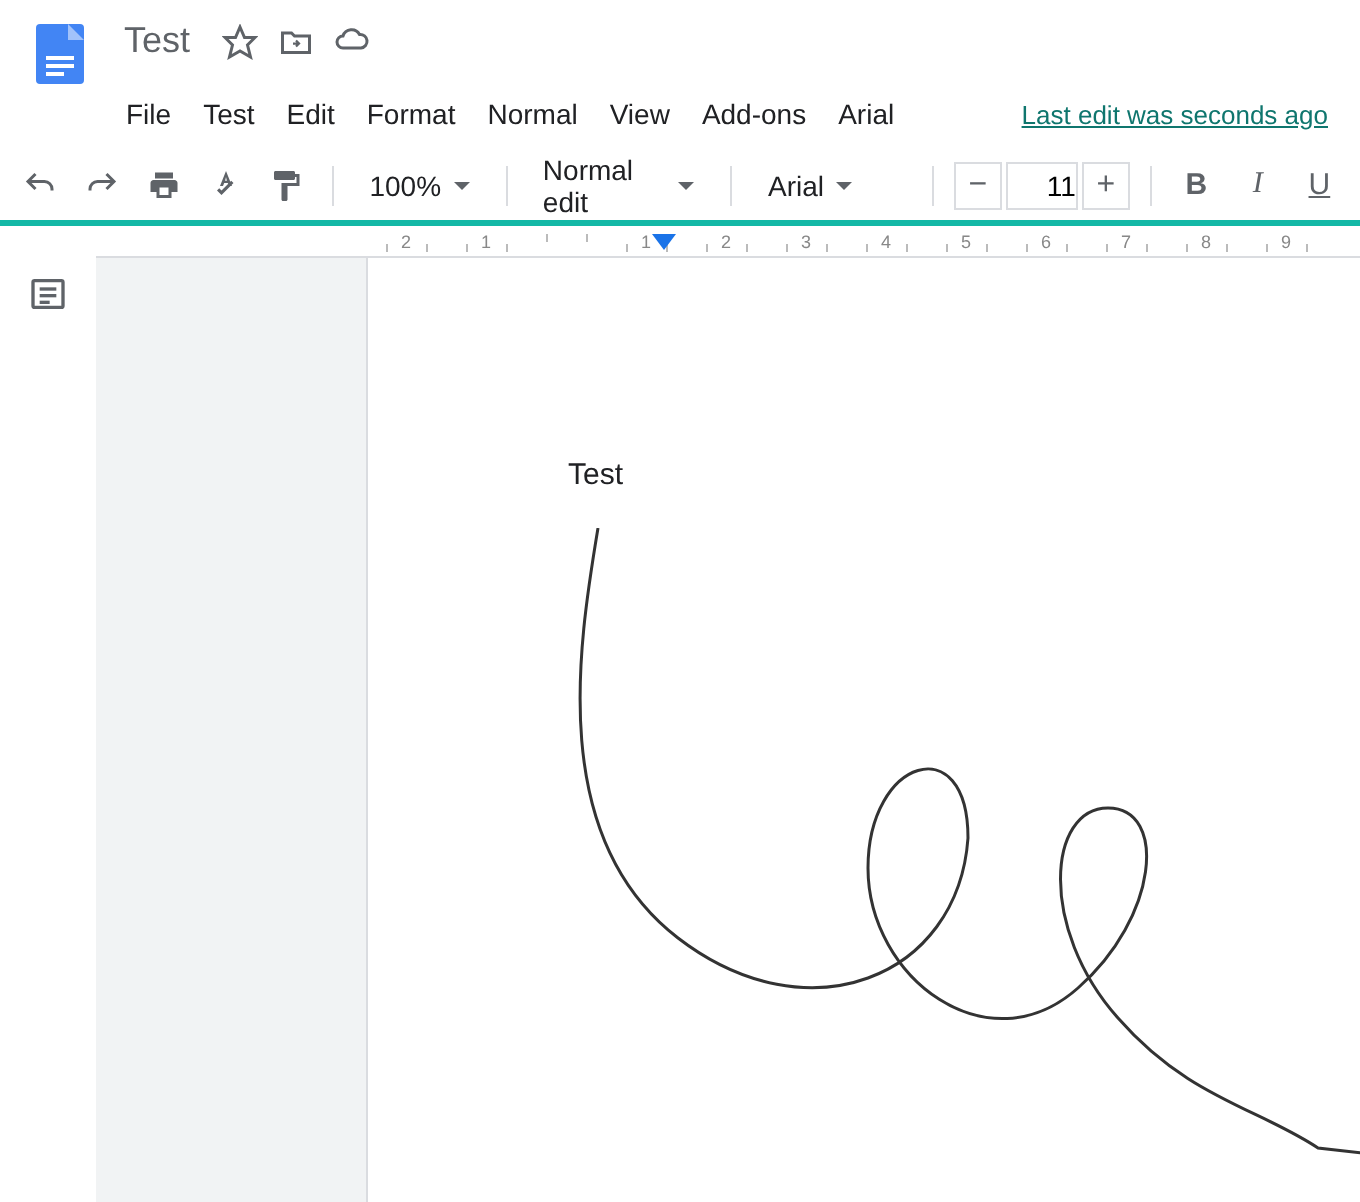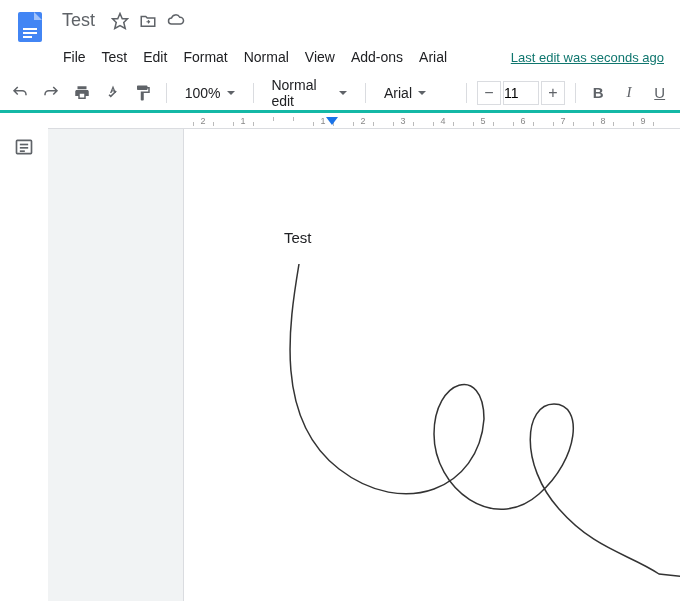--- a/index.html
+++ b/index.html
@@ -16,21 +16,21 @@
     .menu-item { padding: 4px 7px; font-size: 14px; color: #202124; cursor: pointer; border-radius: 3px; }
     .last-edit { margin-left: auto; color: #0f766e; text-decoration: underline; font-size: 13px; cursor: pointer; padding-right: 4px; text-align: center; }
     
     .toolbar { display: flex; align-items: center; height: 38px; border-bottom: 3px solid #14b8a6; padding: 0 8px; gap: 6px; margin-top: 6px; }
     .tb-btn { width: 28px; height: 28px; display: flex; align-items: center; justify-content: center; cursor: pointer; border-radius: 3px; color: #5f6368; }
     .tb-sep { width: 1px; height: 20px; background: #dadce0; margin: 0 4px; }
     .tb-dropdown { display: flex; align-items: center; padding: 0 8px; height: 28px; cursor: pointer; border-radius: 3px; font-size: 14px; color: #202124; gap: 6px; }
     .caret { width: 0; height: 0; border-left: 4px solid transparent; border-right: 4px solid transparent; border-top: 4px solid #5f6368; }
     .font-size-group { display: flex; align-items: center; gap: 2px; }
     .fs-btn { width: 24px; height: 24px; border: 1px solid #dadce0; display: flex; align-items: center; justify-content: center; cursor: pointer; font-size: 16px; color: #5f6368; }
-    .fs-input { width: 36px; height: 24px; border: 1px solid #dadce0; text-align: left; font-size: 14px; outline: none; }
+    .fs-input { width: 36px; height: 24px; border: 1px solid #dadce0; text-align: right; font-size: 14px; outline: none; }
     .bold { font-weight: bold; font-size: 15px; }
     .italic { font-style: italic; font-family: serif; font-size: 15px; }
     .underline { text-decoration: underline; font-size: 15px; }
     
     .workspace { display: flex; height: calc(601px - 108px); background: #f8f9fa; }
     .sidebar { width: 48px; display: flex; flex-direction: column; align-items: center; padding-top: 24px; background: #fff; }
     .outline-icon { width: 20px; height: 20px; color: #5f6368; cursor: pointer; }
     
     .doc-area { flex: 1; position: relative; background: #f1f3f4; }
     .ruler { height: 16px; background: #fff; border-bottom: 1px solid #dadce0; position: relative; overflow: hidden; font-size: 9px; color: #888; }

